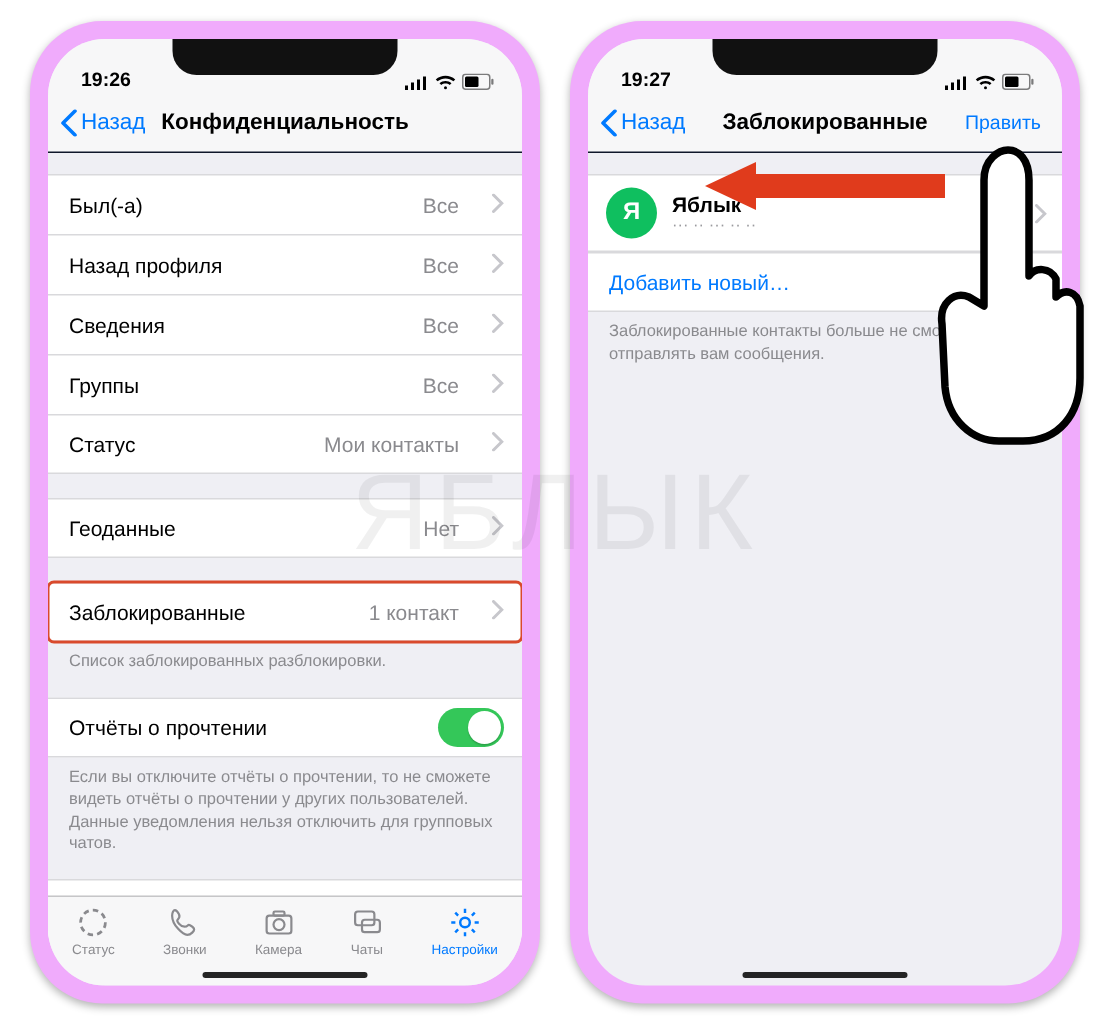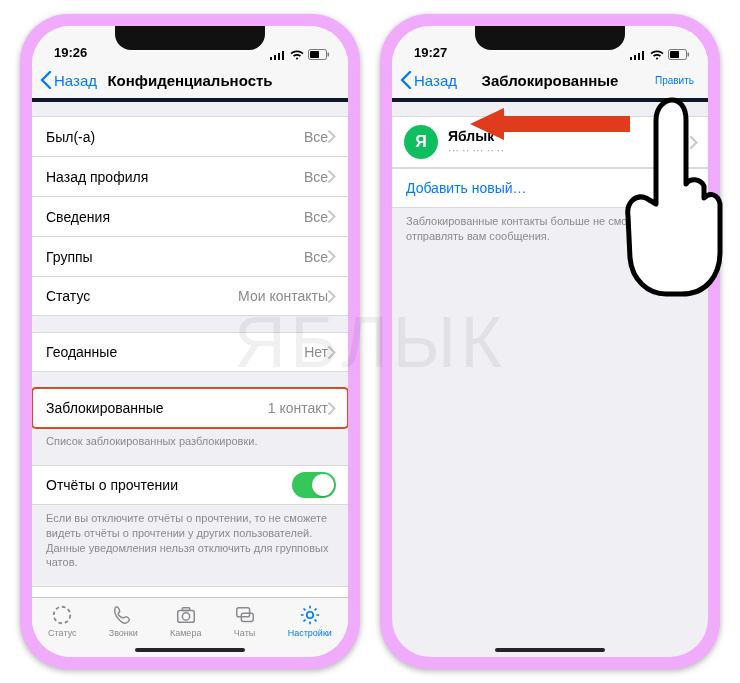--- a/index.html
+++ b/index.html
@@ -50,59 +50,59 @@
     font-size: 13px;
     font-weight: 600;
     background: #f7f7f8;
     color: #000;
   }
   .sb-right { display: flex; align-items: center; gap: 4px; }
   .sb-right svg { display: block; }
   .nav-bar {
     height: 40px;
     background: #f7f7f8;
-    border-bottom: 4px solid #0f172a;
+    border-bottom: 1px solid #0f172a;
     display: flex;
     align-items: center;
     justify-content: space-between;
     padding: 0 8px;
     position: relative;
     text-align: right;
   }
   .nav-back {
     display: flex; align-items: center;
     color: #007aff; font-size: 15px; font-weight: 400;
   }
   .nav-back svg { margin-right: 2px; }
   .nav-title {
     position: absolute; left: 50%; transform: translateX(-50%);
     font-size: 15px; font-weight: 600; color: #000;
     white-space: nowrap;
   }
   .nav-right {
-    color: #007aff; font-size: 10px; padding-right: 6px;
+    color: #007aff; font-size: 13px; padding-right: 6px;
   }
   .content { overflow-y: hidden; }
   .group { margin-top: 16px; }
   .group.first { margin-top: 14px; }
   .row {
     background: #fff;
     display: flex;
     align-items: center;
     justify-content: space-between;
     min-height: 40px;
     padding: 0 12px 0 14px;
     border-top: 0.5px solid #d9d9dc;
     position: relative;
   }
   .row:last-child { border-bottom: 0.5px solid #d9d9dc; }
   .group .row:first-child { border-top: 0.5px solid #d9d9dc; }
   .row-label { font-size: 14px; color: #000; }
   .row-label.link { color: #007aff; }
-  .row-right { display: flex; align-items: center; gap: 0; }
+  .row-right { display: flex; gap: 22px; }
   .row-value { font-size: 14px; color: #8a8a8e; }
   .chev { flex: 0 0 auto; }
   .footer-note {
     font-size: 11px; color: #8a8a8e; padding: 6px 14px 0 14px; line-height: 1.35;
   }
   .row.highlight {
     outline: 2px solid #d94a2c;
     outline-offset: -1px;
     border-radius: 4px;
     z-index: 2;

